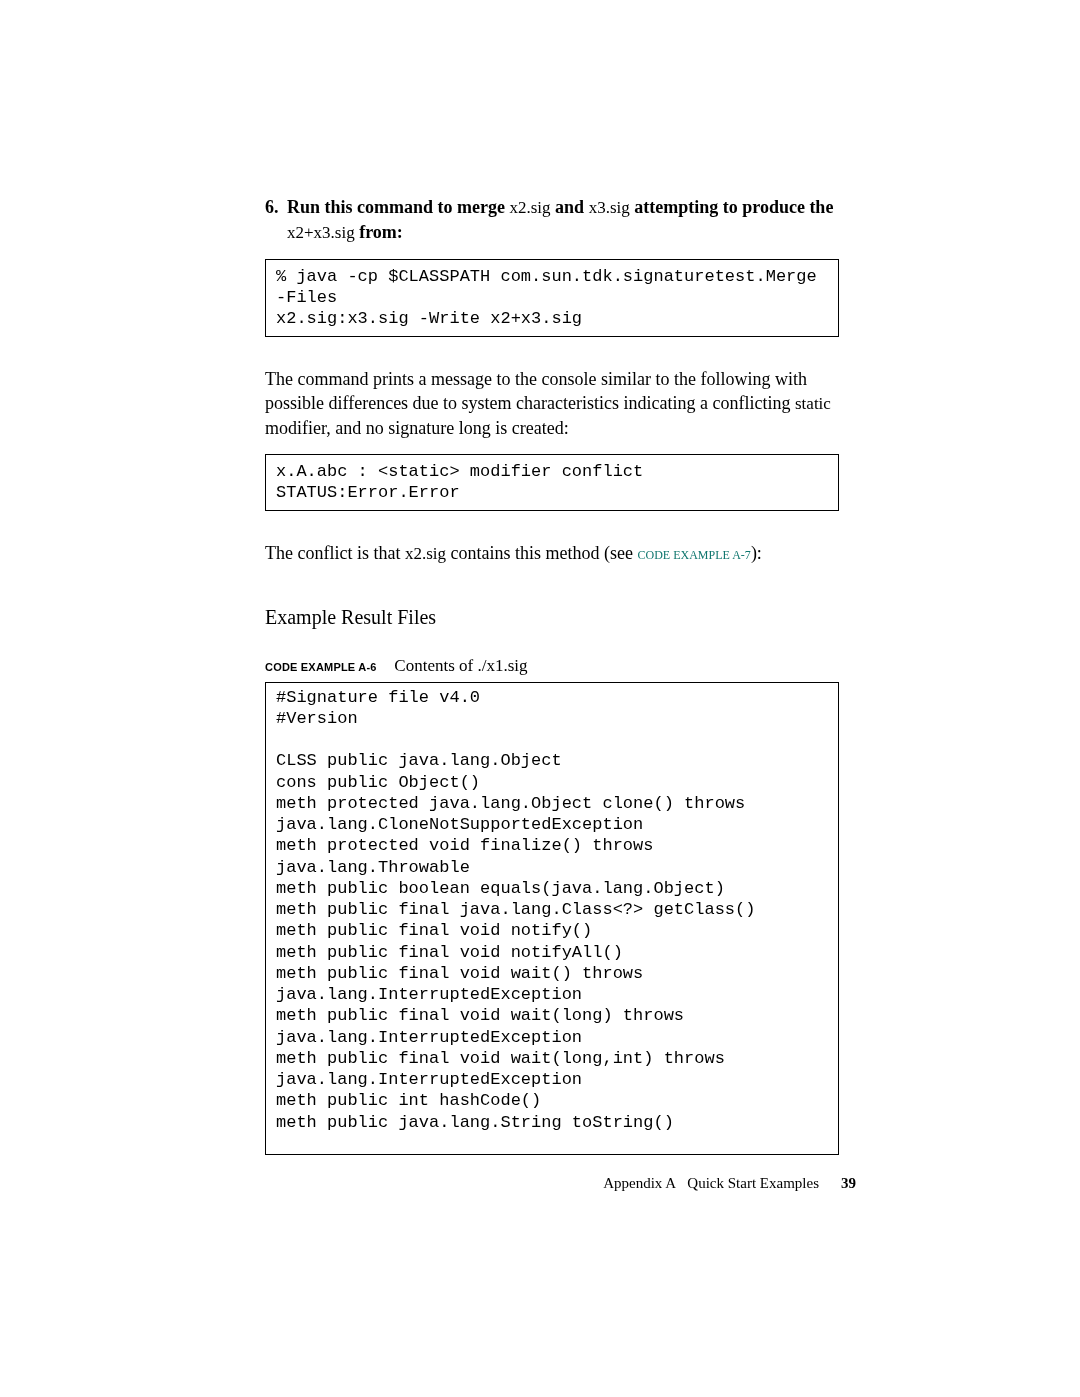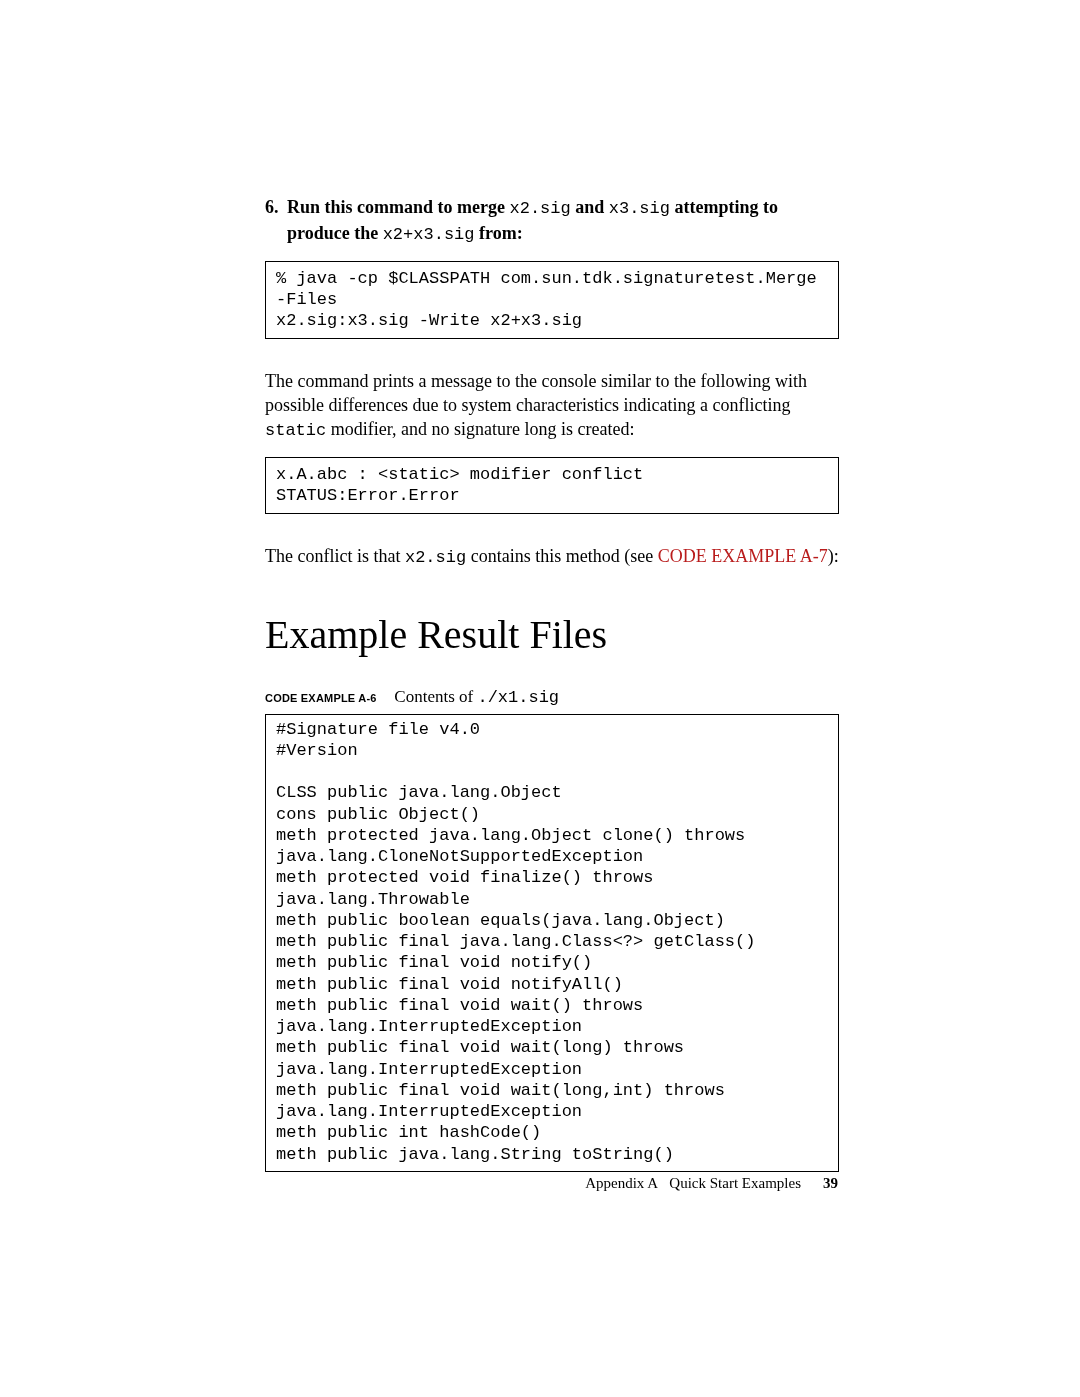--- a/index.html
+++ b/index.html
@@ -17,21 +17,21 @@
     font-size: 18px;
     line-height: 1.35;
   }
   .page {
     position: absolute;
     left: 265px;
     top: 195px;
     width: 574px;
   }
   .mono {
-    font-family: Liberation Mono, monospace;
+    font-family: Liberation Serif, serif;
     font-size: 17px;
   }
   .step {
     display: flex;
     font-weight: bold;
     margin-bottom: 6px;
   }
   .step .num {
     width: 22px;
     flex: none;
@@ -48,21 +48,21 @@
     font-size: 17px;
     white-space: pre-wrap;
     line-height: 1.25;
   }
   .para {
     margin: 0 0 10px 0;
   }
   .para .mono { font-size: 17px; }
   h2.section {
     font-weight: normal;
-    font-size: 40px;
+    font-size: 20px;
     margin: 38px 0 14px 0;
     font-family: "Palatino Linotype", Palatino, Georgia, serif;
   }
   .caption {
     margin: 24px 0 4px 0;
     font-size: 15px;
   }
   .caption .label {
     font-family: Arial, Helvetica, sans-serif;
     font-weight: bold;
@@ -72,38 +72,38 @@
   .caption .desc {
     font-family: "Palatino Linotype", Palatino, Georgia, serif;
     font-size: 17px;
     margin-left: 14px;
     margin-top: 26px;
   }
   .caption .desc .mono { font-size: 17px; }
   .codebox.tall {
     margin-top: 4px;
     padding-top: 4px;
-    padding-bottom: 6px;
+    padding-bottom: 21px;
   }
   a.xref {
-    color: #b91c1c;
+    color: #0f766e;
     text-decoration: none;
-    font-size: 18px;
+    font-size: 12px;
   }
   .footer {
     position: absolute;
     left: 0;
     width: 1080px;
     top: 1173px;
     font-family: "Palatino Linotype", Palatino, Georgia, serif;
     font-size: 15px;
   }
   .footer .inner {
     position: absolute;
-    right: 242px;
+    right: 224px;
   }
   .footer .inner .pg {
     font-weight: bold;
     margin-left: 22px;
   }
 </style>
 </head>
 <body>
 
 <div class="page">

